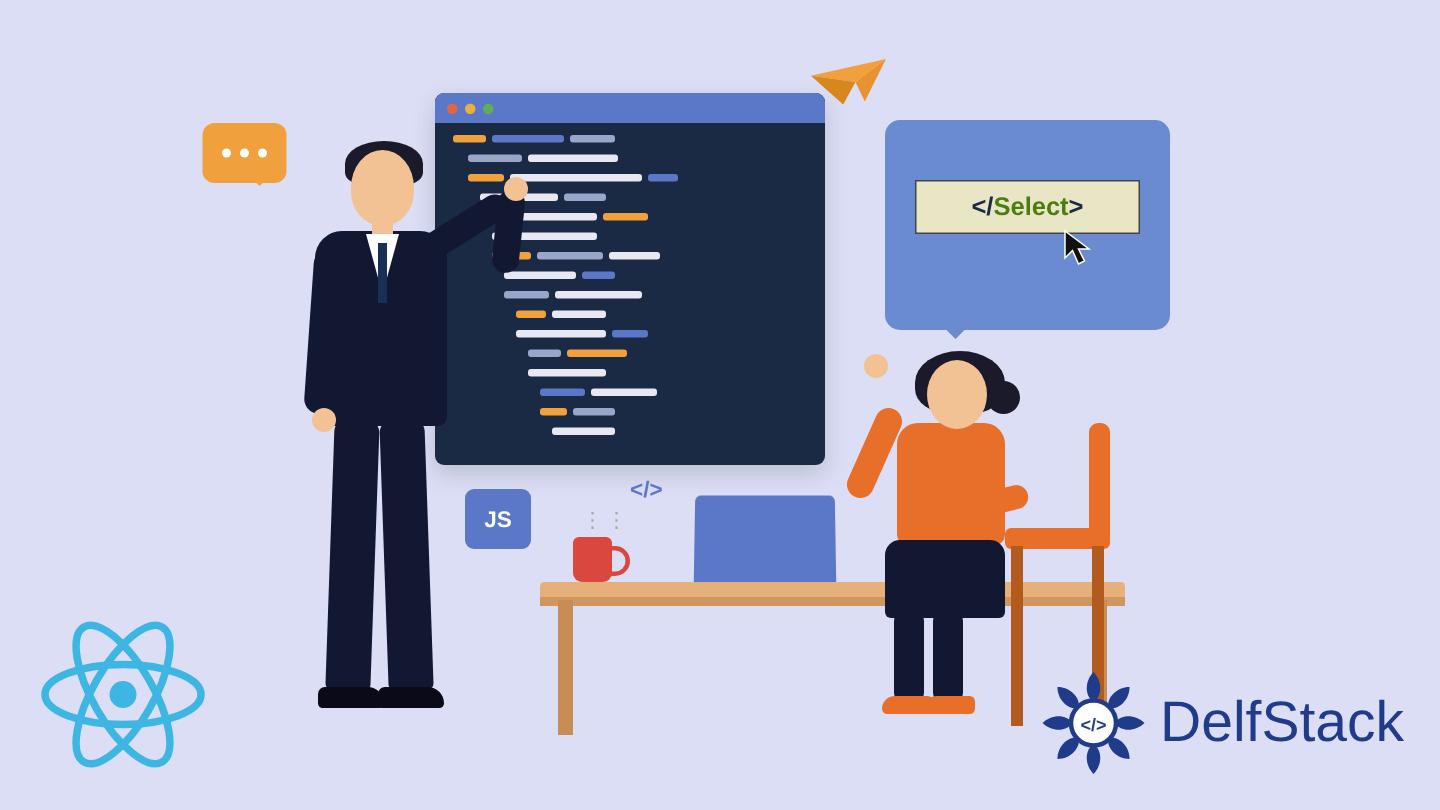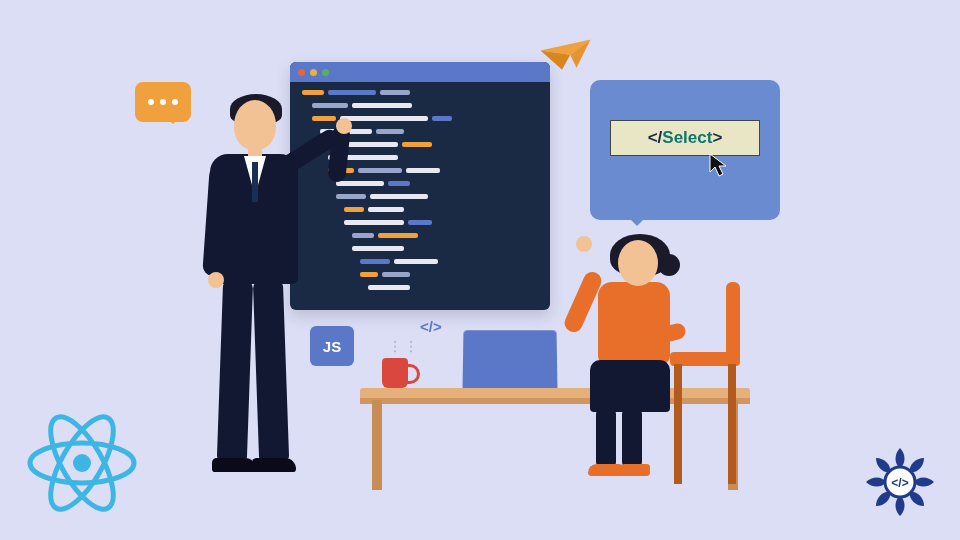--- a/index.html
+++ b/index.html
@@ -40,21 +40,21 @@
   }
   .select-box {
     position: absolute; left: 20px; top: 40px;
     width: 150px; height: 36px;
     background: #e9e6c5; border: 1px solid #444;
     display: flex; align-items: center; justify-content: center;
     font-weight: bold; font-size: 17px;
   }
   .select-box .bracket { color: #1b2a44; }
   .select-box .slash { color: #1b2a44; }
-  .select-box .kw { color: #0f766e; }
+  .select-box .kw { color: #4d7c0f; }
   .cursor {
     position: absolute; left: 118px; top: 72px;
   }
 
   
   .chat {
     position: absolute; left: 135px; top: 82px;
     width: 56px; height: 40px; background: #f0a03c;
     border-radius: 8px;
     display: flex; align-items: center; justify-content: center; gap: 6px;
@@ -461,15 +461,18 @@
           <use href="#petals" transform="rotate(135)"></use>
           <use href="#petals" transform="rotate(180)"></use>
           <use href="#petals" transform="rotate(225)"></use>
           <use href="#petals" transform="rotate(270)"></use>
           <use href="#petals" transform="rotate(315)"></use>
           <circle r="15" fill="#fff" stroke="#1f3b8a" stroke-width="3"></circle>
         </g>
         <text x="36" y="41" text-anchor="middle" font-size="12" font-weight="bold" fill="#1f3b8a">&lt;/&gt;</text>
       </svg>
     </div>
+    <div class="txt">
+      <span>Delf</span><span class="light">Stack</span>
+    </div>
   </div>
 
 </div>
 
 </body></html>

